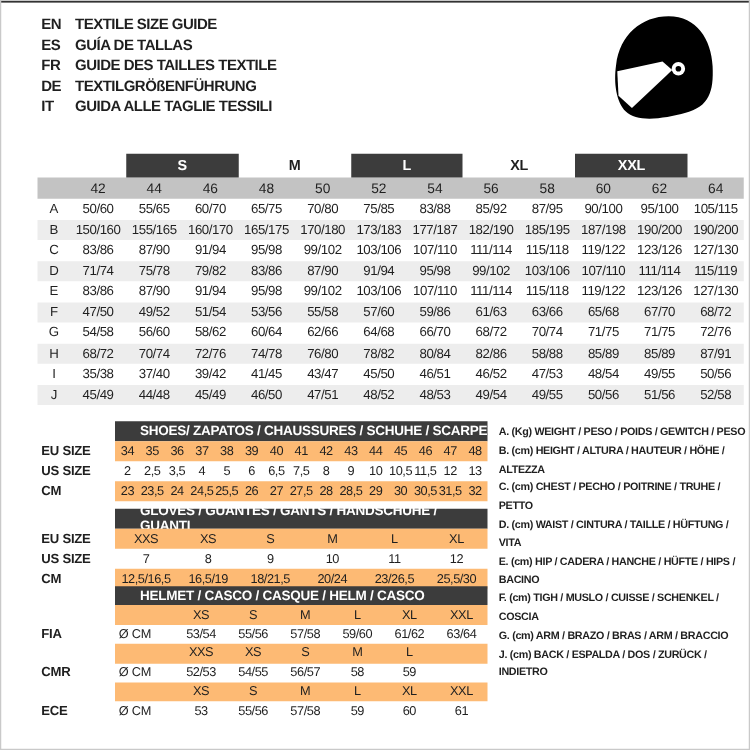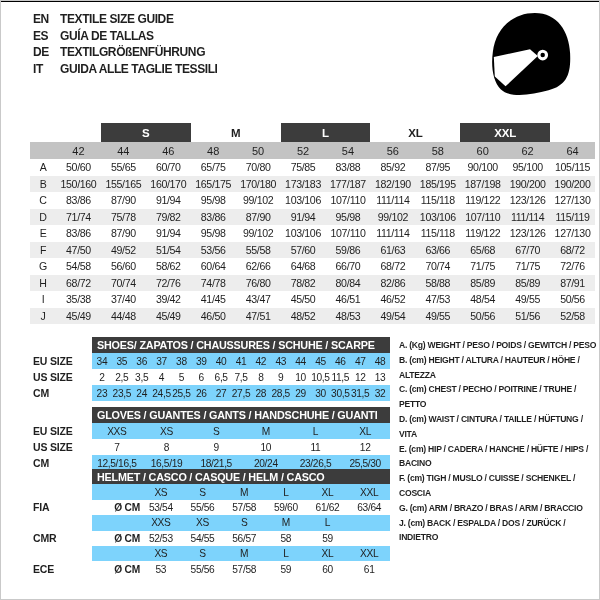--- a/index.html
+++ b/index.html
@@ -26,50 +26,54 @@
   .grp{font-weight:bold;font-size:11.5px;letter-spacing:-0.2px;height:100%;
        display:flex;align-items:center;justify-content:center}
   .grp.dark{background:#3c3c3c;color:#fff}
   .mt-sizes{height:17px;background:#c3c3c3;font-size:11px}
   .mt-data{height:16.5px;font-size:10.6px;letter-spacing:-0.35px}
   .mt-data.shaded{background:#ededed}
 
   
   .sub{position:absolute;left:33px;display:grid;grid-template-columns:59px 298px}
   .sub-title{grid-column:2;background:#3c3c3c;color:#fff;font-weight:bold;font-size:10.8px;
-             letter-spacing:-0.2px;display:flex;align-items:center;padding-left:5px;box-sizing:border-box}
+             letter-spacing:-0.2px;display:flex;align-items:center;padding-left:20px;box-sizing:border-box}
   .sub-label{font-weight:bold;font-size:10.5px;letter-spacing:-0.2px;display:flex;align-items:center}
   .sub-cells{display:grid;align-items:center;text-align:center;font-size:10.2px;letter-spacing:-0.35px}
-  .sub-cells.shaded{background:#7dd3fc}
+  .sub-cells.shaded{background:#fdba74}
   .shoes{top:337px;grid-auto-rows:16px}
   .shoes .sub-cells{grid-template-columns:repeat(15,1fr)}
   .gloves{top:407px;grid-auto-rows:16px}
   .gloves .sub-cells{grid-template-columns:repeat(6,1fr)}
   .helmet{top:469px;grid-auto-rows:15.4px}
   .helmet .sub-cells{grid-template-columns:48px repeat(6,1fr)}
-  .unit-cell{text-align:right;padding-left:3px;font-weight:bold;letter-spacing:-0.2px}
+  .unit-cell{text-align:left;padding-left:3px;font-weight:normal;letter-spacing:-0.2px}
 
   
   .legend{position:absolute;left:399px;top:338px;width:200px;
           font-weight:bold;font-size:8.6px;line-height:14.8px;letter-spacing:-0.25px}
 </style>
 </head>
 <body>
 
 <div class="top-line"></div>
 <div class="edge"></div>
 
 <div class="langs">
     <div class="lang-row">
       <span class="lang-code">EN</span>
       <span>TEXTILE SIZE GUIDE</span>
     </div>
     <div class="lang-row">
       <span class="lang-code">ES</span>
       <span>GUÍA DE TALLAS</span>
+    </div>
+    <div class="lang-row">
+      <span class="lang-code">FR</span>
+      <span>GUIDE DES TAILLES TEXTILE</span>
     </div>
     <div class="lang-row">
       <span class="lang-code">DE</span>
       <span>TEXTILGRÖßENFÜHRUNG</span>
     </div>
     <div class="lang-row">
       <span class="lang-code">IT</span>
       <span>GUIDA ALLE TAGLIE TESSILI</span>
     </div>
   </div>

